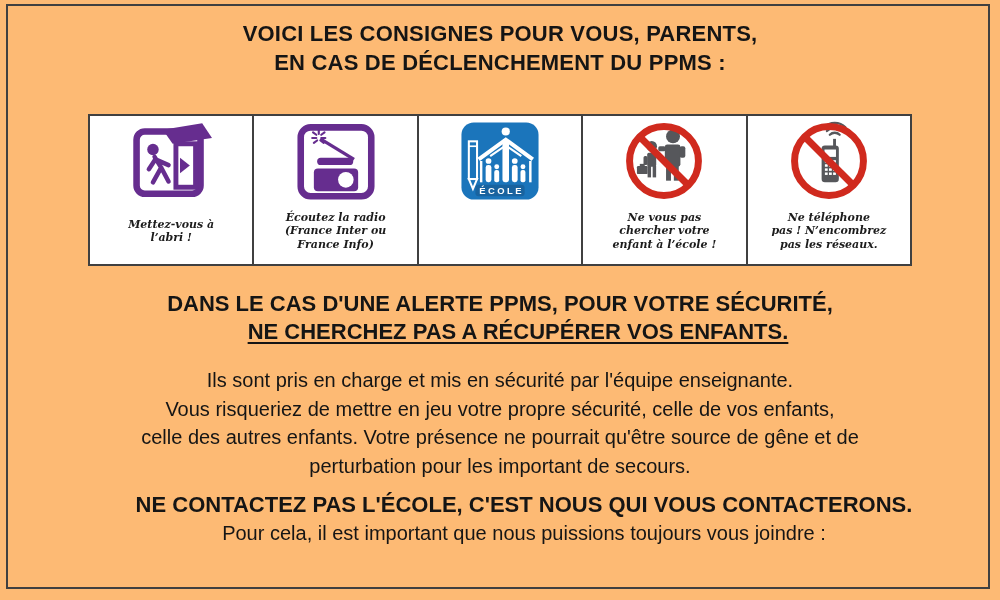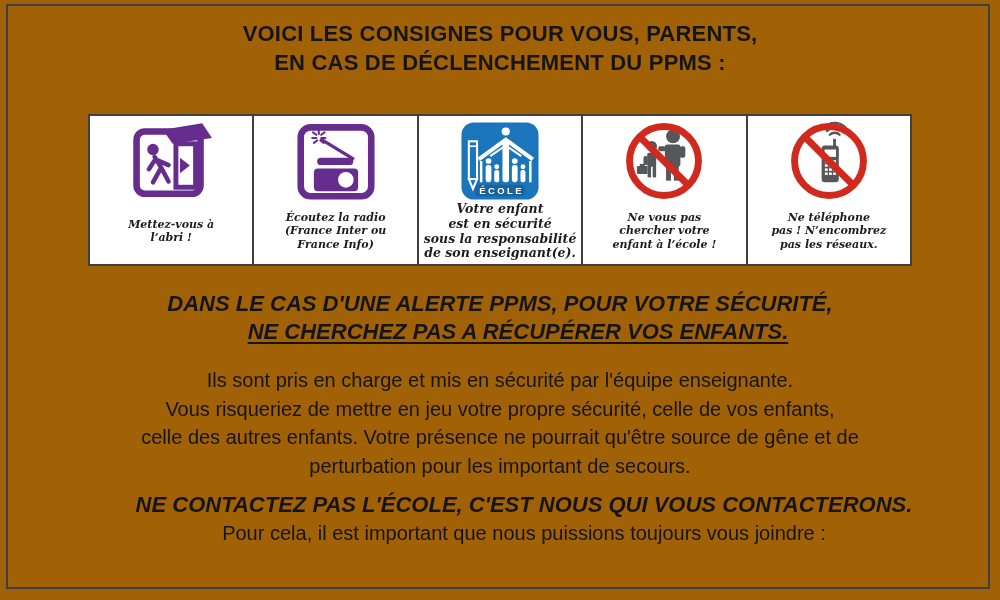--- a/index.html
+++ b/index.html
@@ -5,21 +5,21 @@
   :root{
     --purple:#662d8f;
     --blue:#1b75bb;
     --red:#d02a1e;
     --grey:#56575b;
     --border:#404040;
     --ink:#151515;
   }
   html,body{margin:0;padding:0;background:#fff;}
   .page{
-    position:relative;width:1000px;height:600px;background:#a16207;overflow:hidden;
+    position:relative;width:1000px;height:600px;background:#fdba74;overflow:hidden;
     font-family:"Liberation Sans",sans-serif;color:var(--ink);
   }
   .frame{
     position:absolute;left:6px;top:4px;width:984px;height:585px;
     border:2px solid var(--border);box-sizing:border-box;
   }
   .title{
     position:absolute;top:19px;left:0;right:0;text-align:center;
     font-size:22px;font-weight:bold;line-height:29px;letter-spacing:.2px;white-space:pre-line;
   }
@@ -39,21 +39,21 @@
     font-family:"DejaVu Serif",serif;font-style:italic;font-weight:bold;
     font-size:11px;line-height:1.22;text-align:center;white-space:pre-line;color:#1c1c1c;
   }
   .caption.small{font-size:12.5px;line-height:1.18;}
   .fill-purple{fill:var(--purple);} .stroke-purple{stroke:var(--purple);}
   .fill-blue{fill:var(--blue);}
   .fill-grey{fill:var(--grey);} .stroke-grey{stroke:var(--grey);}
   .stroke-red{stroke:var(--red);}
   .alert-section{position:absolute;top:290px;left:0;right:0;text-align:center;}
   .contact-section{position:absolute;top:491px;left:0;right:0;text-align:center;margin-left:48px;}
-  .heading{font-size:22px;font-weight:bold;line-height:28px;font-style:italic;}
+  .heading{font-size:22px;font-weight:bold;line-height:28px;}
   .u{text-decoration:underline;text-underline-offset:3px;padding-left:36px;}
   .body-block{margin-top:20px;}
   .body-line{font-size:20px;line-height:28.5px;white-space:pre-wrap;}
 </style>
 </head>
 <body>
 
 <div class="page">
   <div class="frame"></div>
 
@@ -126,26 +126,20 @@
             <circle cx="46" cy="57" r="3"></circle>
               <rect x="43" y="61" width="6" height="15" rx="2.5"></rect>
             <circle cx="68" cy="50" r="3.5"></circle>
               <rect x="64.5" y="55" width="7" height="21" rx="3"></rect>
             <circle cx="78" cy="57" r="3"></circle>
               <rect x="75" y="61" width="6" height="15" rx="2.5"></rect>
           </g>
           <rect x="20" y="79" width="60" height="14" rx="4" fill="#19639f"></rect>
           <text x="52" y="90" text-anchor="middle" font-family="Liberation Sans, sans-serif" font-size="11.5" font-weight="bold" letter-spacing="3" fill="#fff">ÉCOLE</text>
         </svg>
-      </span>
-      <span class="caption-box">
-        <span class="caption small">Votre enfant
-est en sécurité
-sous la responsabilité
-de son enseignant(e).</span>
       </span>
     </div>
 
     <div class="picto-cell">
       <span class="icon-box">
         <svg viewBox="0 0 100 100" aria-hidden="true">
           <g class="fill-grey">
             <circle cx="35" cy="32" r="6.5"></circle>
             <rect x="29.5" y="40" width="11" height="17" rx="2"></rect>
             <rect x="30" y="56" width="4.2" height="14"></rect>

